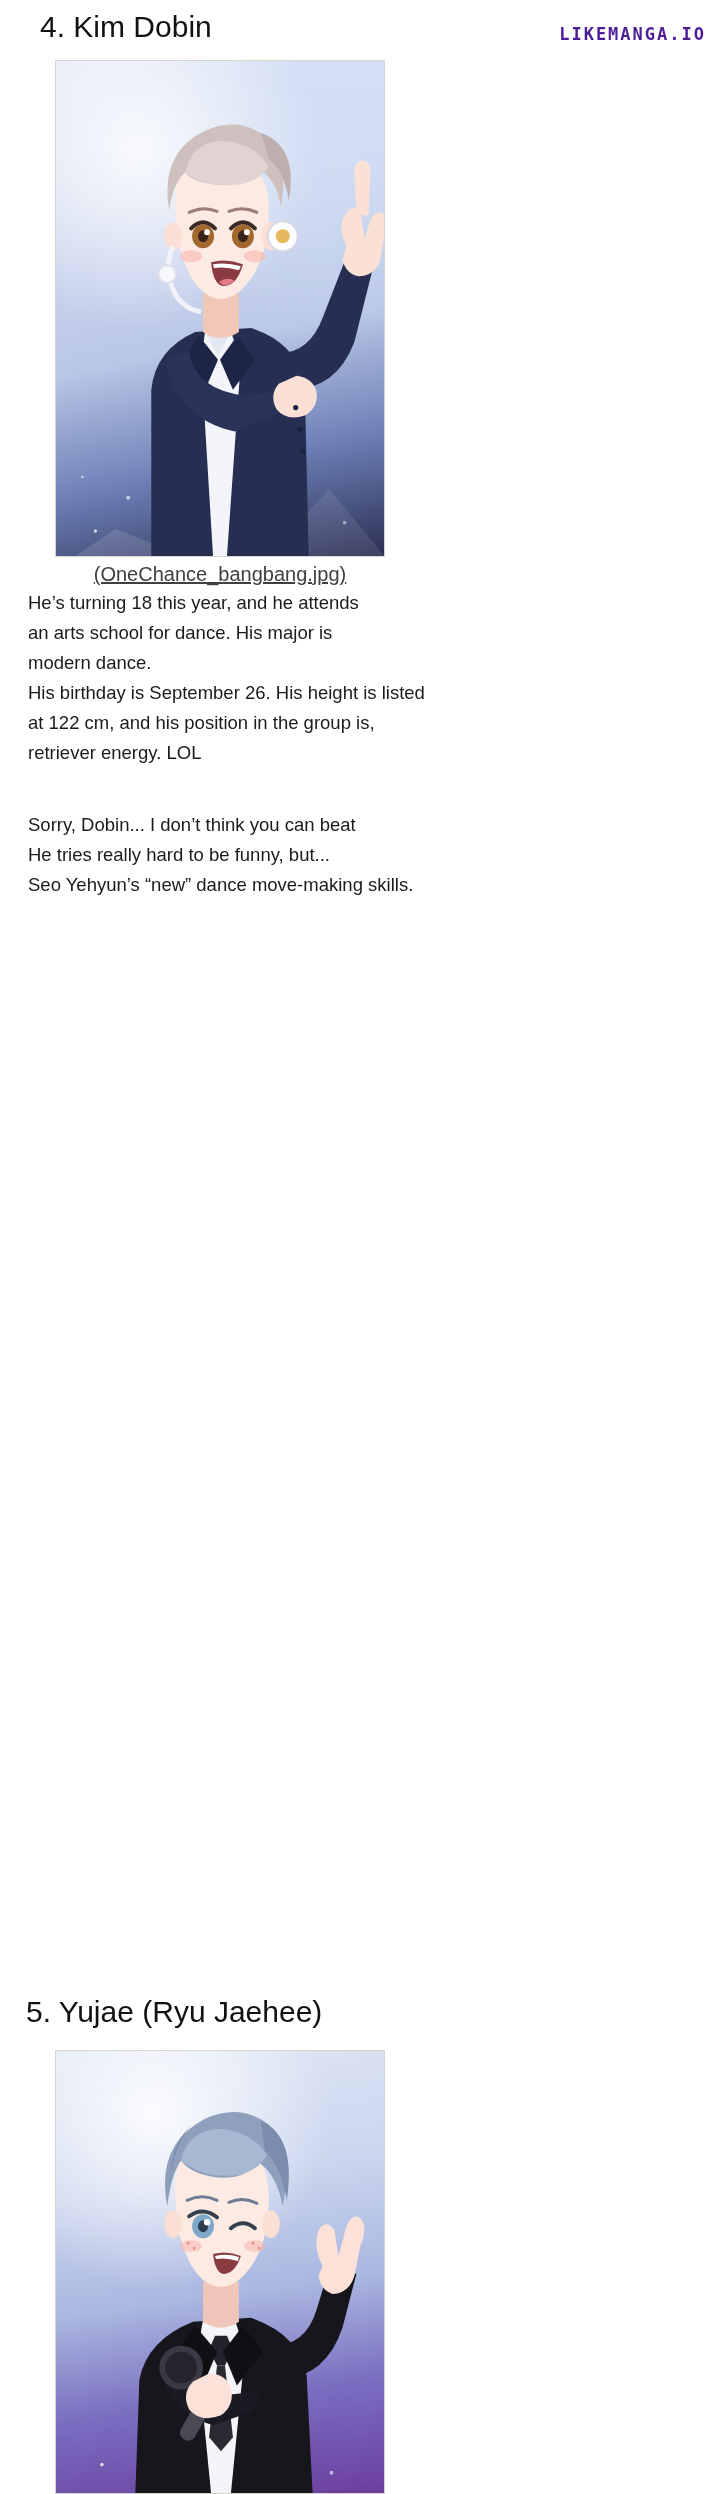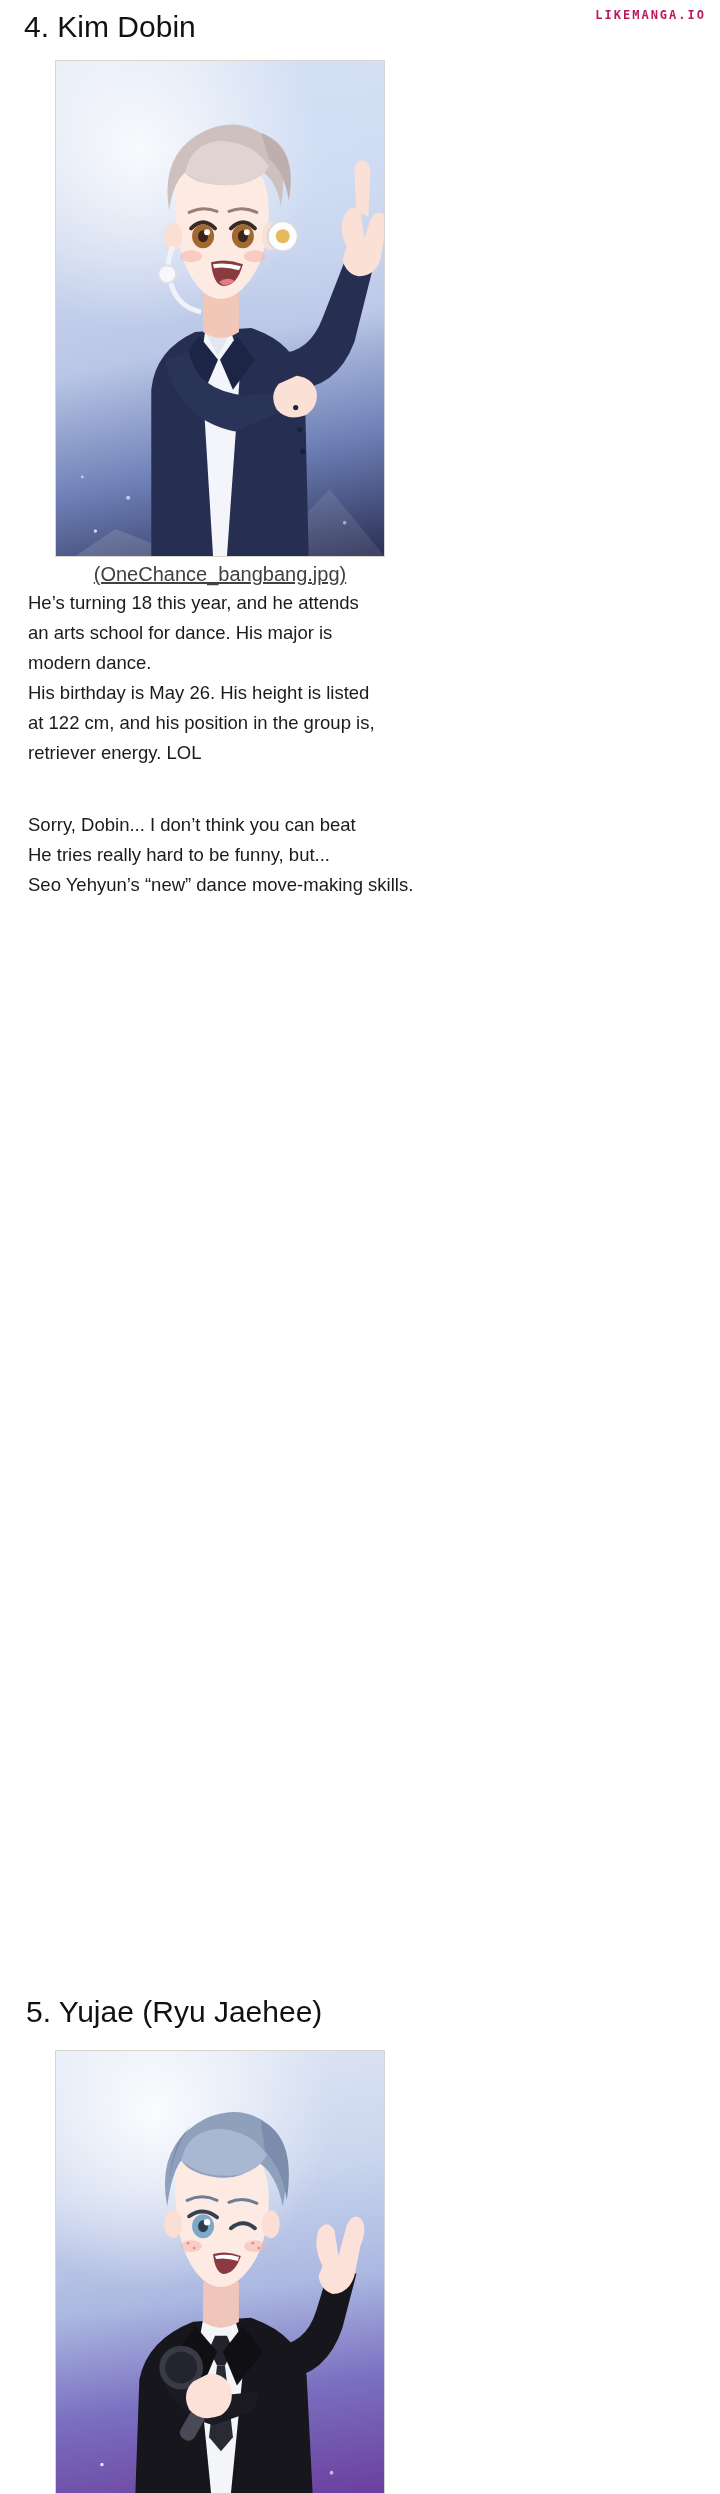--- a/index.html
+++ b/index.html
@@ -11,41 +11,41 @@
     width: 720px;
     height: 2494px;
     position: relative;
     font-family: "Liberation Sans", sans-serif;
     color: #1c1c1c;
     overflow: hidden;
   }
 
   .watermark {
     position: absolute;
-    top: 8px;
+    top: 24px;
     right: 14px;
     font-family: "DejaVu Sans Mono", monospace;
-    font-size: 12px;
+    font-size: 17px;
     letter-spacing: 2px;
-    color: #be185d;
+    color: #4c1d95;
     font-weight: bold;
     user-select: none;
   }
 
   .section-title {
     font-size: 30px;
     font-weight: 400;
     color: #111111;
     margin: 0;
     padding: 0;
   }
 
   #title-dobin {
     position: absolute;
-    left: 24px;
+    left: 40px;
     top: 10px;
   }
 
   #title-yujae {
     position: absolute;
     left: 26px;
     top: 1995px;
   }
 
   .art-frame {
@@ -223,21 +223,21 @@
     <circle cx="248" cy="392" r="2.6" fill="#1a2140"></circle>
   </svg>
 </div>
 
 <div class="caption" id="caption-dobin">(OneChance_bangbang.jpg)</div>
 
 <div class="body-text" id="para-1">
   <p>He’s turning 18 this year, and he attends</p>
   <p>an arts school for dance. His major is</p>
   <p>modern dance.</p>
-  <p>His birthday is May 26. His height is listed</p>
+  <p>His birthday is September 26. His height is listed</p>
   <p>at 122 cm, and his position in the group is,</p>
   <p>retriever energy. LOL</p>
 </div>
 
 <div class="body-text" id="para-2">
   <p>Sorry, Dobin... I don’t think you can beat</p>
   <p>He tries really hard to be funny, but...</p>
   <p>Seo Yehyun’s “new” dance move-making skills.</p>
 </div>
 

